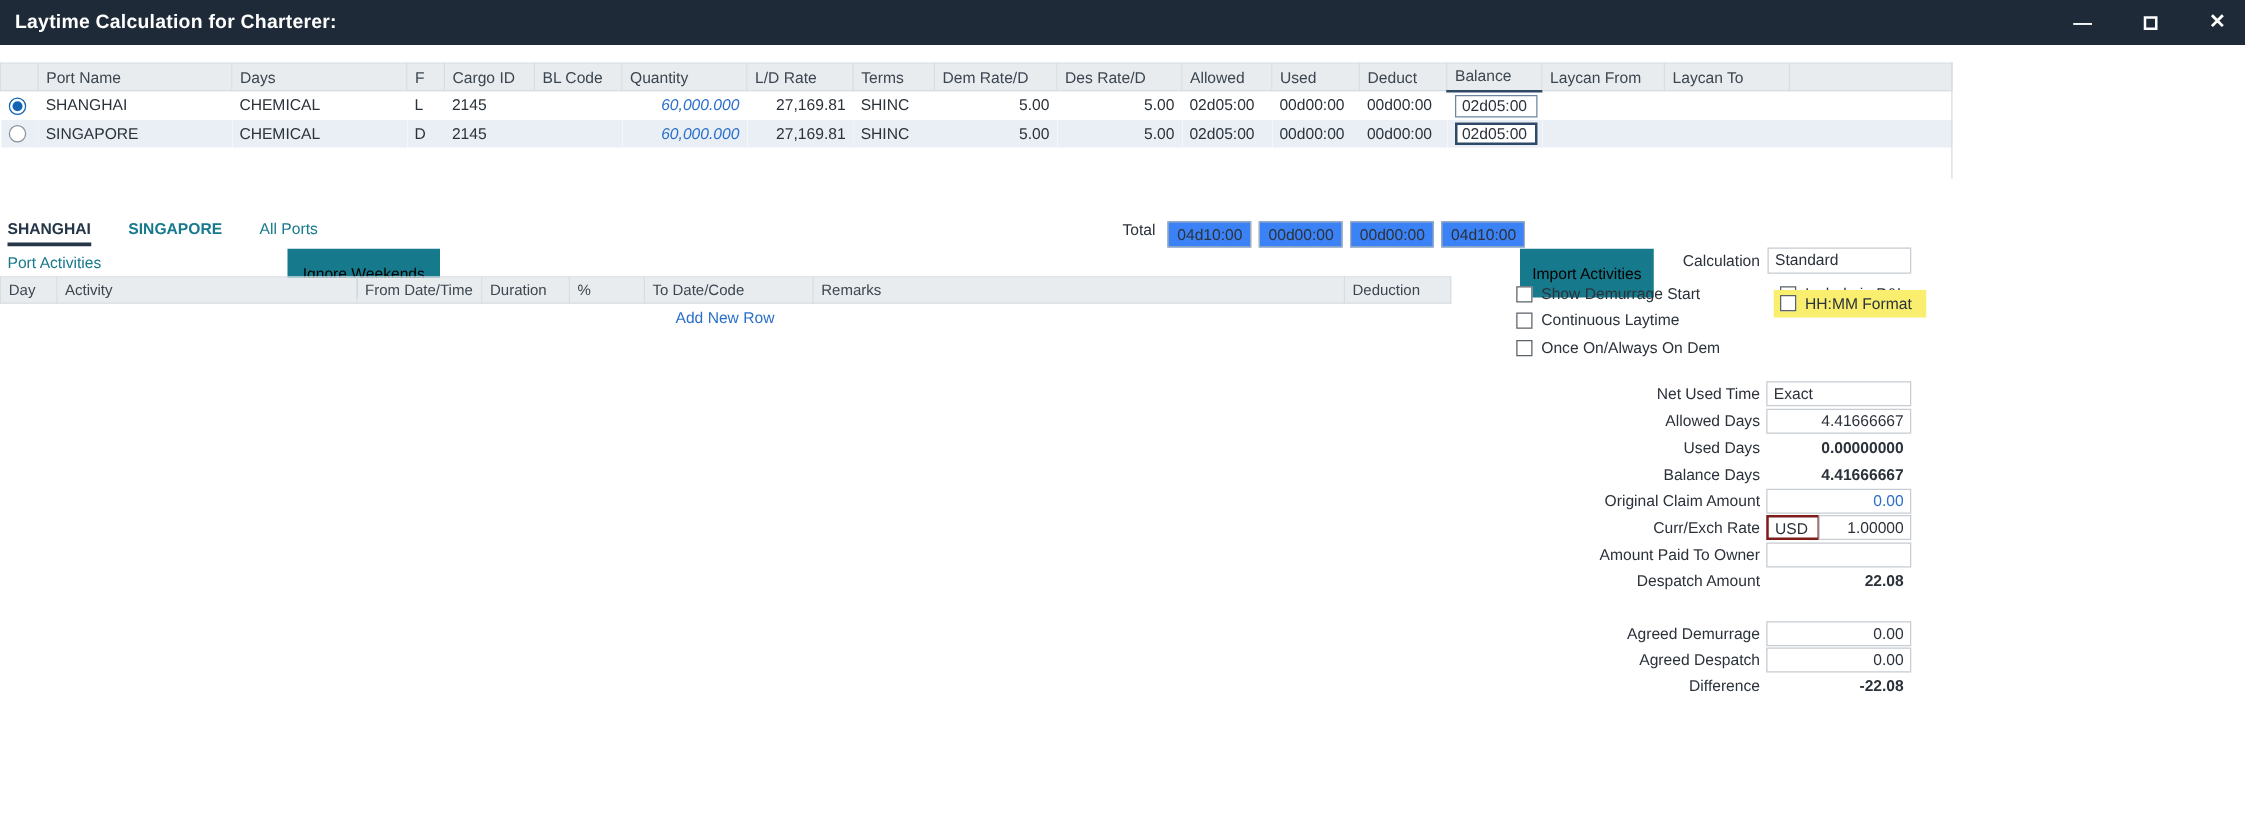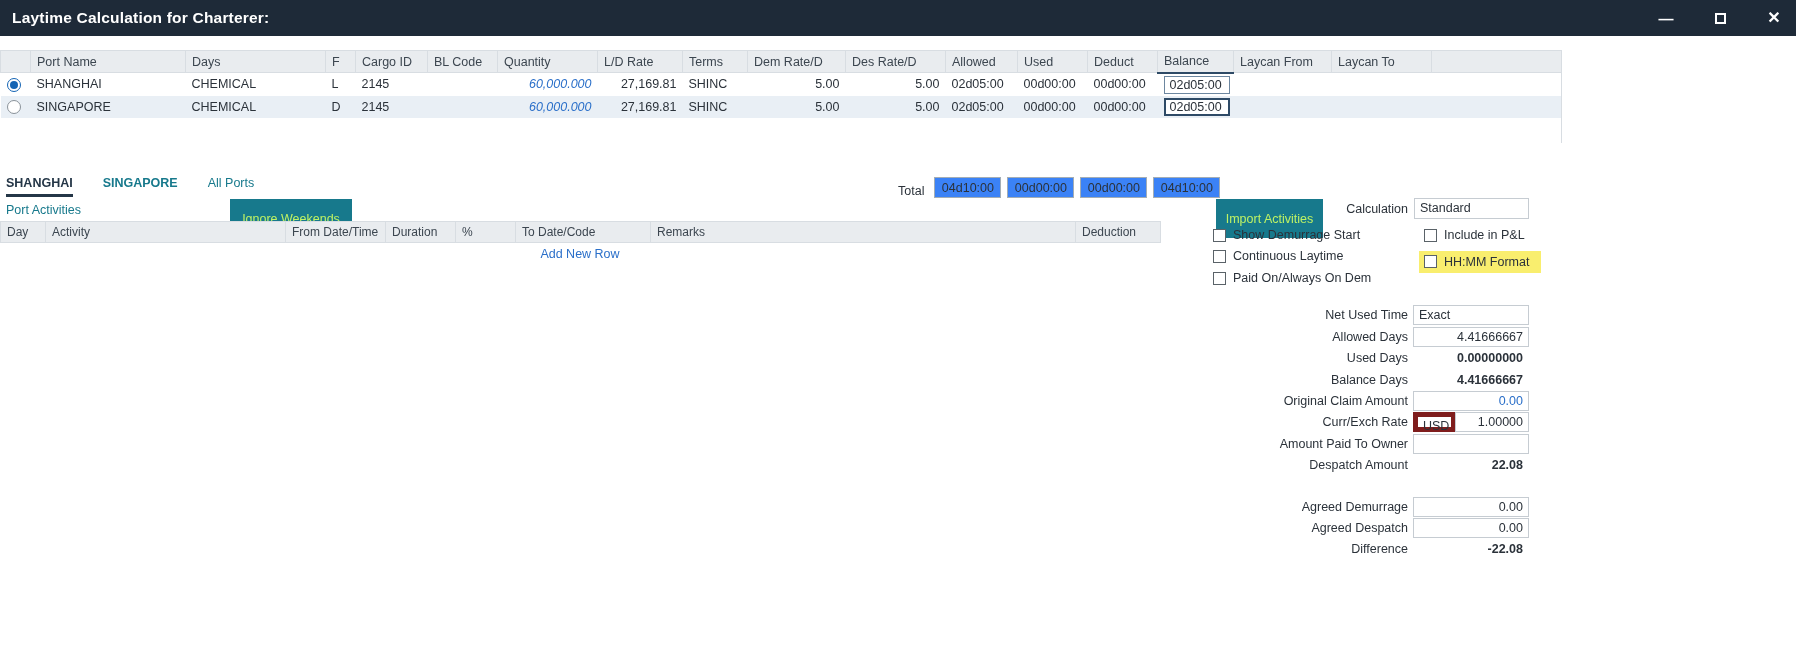--- a/index.html
+++ b/index.html
@@ -45,28 +45,28 @@
   .radio.checked::after { content:""; position:absolute; inset:2px; border-radius:50%; background:#1464b4; }
   .balance-box { display:inline-block; min-width:66px; padding:1px 5px; background:#fff; border:1px solid #6d87a0; }
   .balance-box.focus { border:2px solid #2e4a66; padding:0 4px; }
   .table-right-edge { position:absolute; left:1561px; top:50px; height:93px; border-left:1px solid #d8dde2; }
 
   
   .tabs { position:absolute; top:176px; left:6px; display:flex; gap:30px; }
   .tab { color:#17798c; font-weight:bold; padding-bottom:4px; cursor:default; }
   .tab.active { color:#243647; border-bottom:3px solid #243647; }
   .tab.plain { font-weight:normal; }
-  .totals { position:absolute; top:177px; left:898px; display:flex; align-items:flex-end; gap:6px; }
+  .totals { position:absolute; top:177px; left:898px; display:flex; align-items:flex-start; gap:6px; }
   .totals .tlabel { margin-right:4px; color:#2b323a; }
   .total-box { width:67px; height:21px; border:1px solid #a3adb5; display:flex; align-items:center; justify-content:center; background:#3b82f6; }
 
   
   .pa-label { position:absolute; top:203px; left:6px; color:#17798c; }
   .btn-teal {
-    position:absolute; height:39px; background:#17798c; color:#bef264;
+    position:absolute; height:39px; background:#17798c; color:#000000;
     display:flex; align-items:center; justify-content:center; font-size:12.5px; cursor:default;
   }
   .btn-ignore { top:199px; left:230px; width:122px; }
   .btn-import { top:199px; left:1216px; width:107px; }
   table.acts {
     position:absolute; top:221px; left:0; width:1160px;
     border-collapse:collapse; table-layout:fixed; font-size:12px;
   }
   table.acts th {
     background:#e9ecef; font-weight:normal; color:#3c4650; text-align:left;
@@ -80,21 +80,21 @@
 
   .cbgrp { position:absolute; display:flex; align-items:center; gap:7px; height:18px; }
   .cb { width:13px; height:13px; border:1px solid #5a6268; background:#fff; display:inline-block; flex:none; }
   .cbgrp.hl { background:#f9ee6e; padding:2px 12px 3px 5px; height:22px; }
 
   .f-label { position:absolute; left:1150px; width:258px; text-align:right; line-height:20px; color:#2b323a; }
   .f-box { position:absolute; left:1413px; width:116px; height:20px; border:1px solid #c6ccd2; background:#fff; text-align:right; padding:0 5px; line-height:18px; }
   .f-box.left { text-align:left; }
   .f-box.blue { color:#2a6fc9; }
   .f-plain { position:absolute; left:1413px; width:116px; height:20px; text-align:right; padding:0 6px 0 0; line-height:20px;font-weight:bold; }
-  .f-cur { position:absolute; left:1413px; width:43px; height:20px; border:5px solid #7f1d1d; background:#fff; padding:0 5px; line-height:18px; }
+  .f-cur { position:absolute; left:1413px; width:43px; height:20px; border:2px solid #7f1d1d; background:#fff; padding:0 5px; line-height:18px; }
   .f-rate { position:absolute; left:1455px; width:74px; height:20px; border:1px solid #c6ccd2; background:#fff; text-align:right; padding:0 5px; line-height:18px; }
 </style>
 </head>
 <body>
 
 <div class="titlebar">
   <span class="title">Laytime Calculation for Charterer:</span>
   <span class="win-controls">
     <span class="win-btn min">—</span>
     <span class="win-btn max">
@@ -242,27 +242,27 @@
   <span>Show Demurrage Start</span>
 </div>
 <div class="cbgrp" style="top:226px; left:1424px;">
   <span class="cb"></span>
   <span>Include in P&amp;L</span>
 </div>
 <div class="cbgrp" style="top:247px; left:1213px;">
   <span class="cb"></span>
   <span>Continuous Laytime</span>
 </div>
-<div class="cbgrp hl" style="top:251px; left:1419px;">
+<div class="cbgrp hl" style="top:232px; left:1419px;">
   <span class="cb"></span>
   <span>HH:MM Format</span>
 </div>
 <div class="cbgrp" style="top:269px; left:1213px;">
   <span class="cb"></span>
-  <span>Paid On/Always On Dem</span>
+  <span>Once On/Always On Dem</span>
 </div>
 
 <div class="f-label" style="top:305px;">Net Used Time</div>
 <div class="f-box left" style="top:305px;">Exact</div>
 
 <div class="f-label" style="top:327px;">Allowed Days</div>
 <div class="f-box" style="top:327px;">4.41666667</div>
 
 <div class="f-label" style="top:348px;">Used Days</div>
 <div class="f-plain" style="top:348px;">0.00000000</div>

